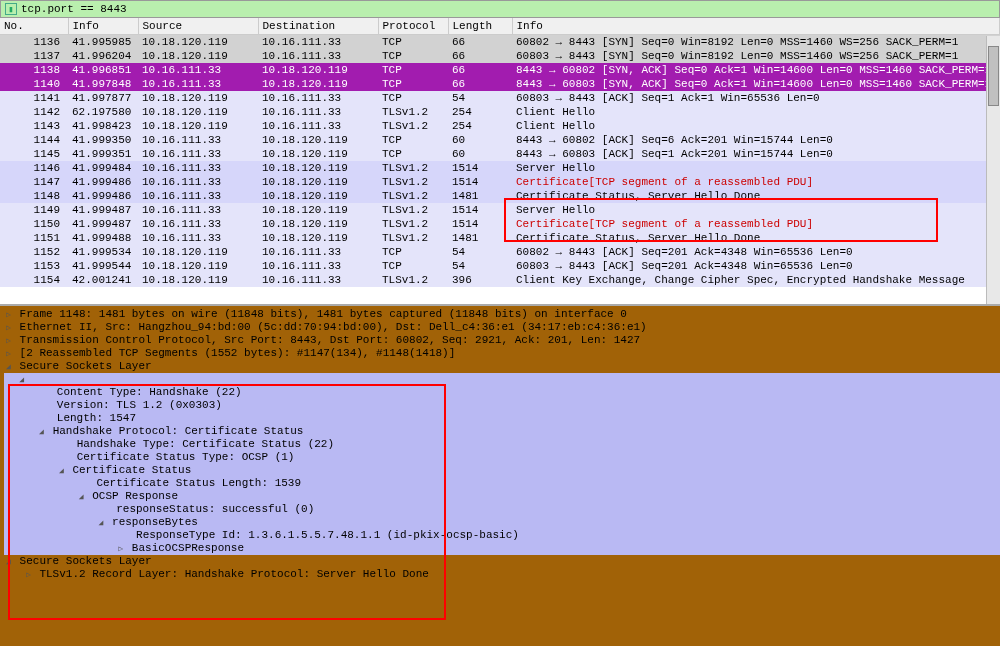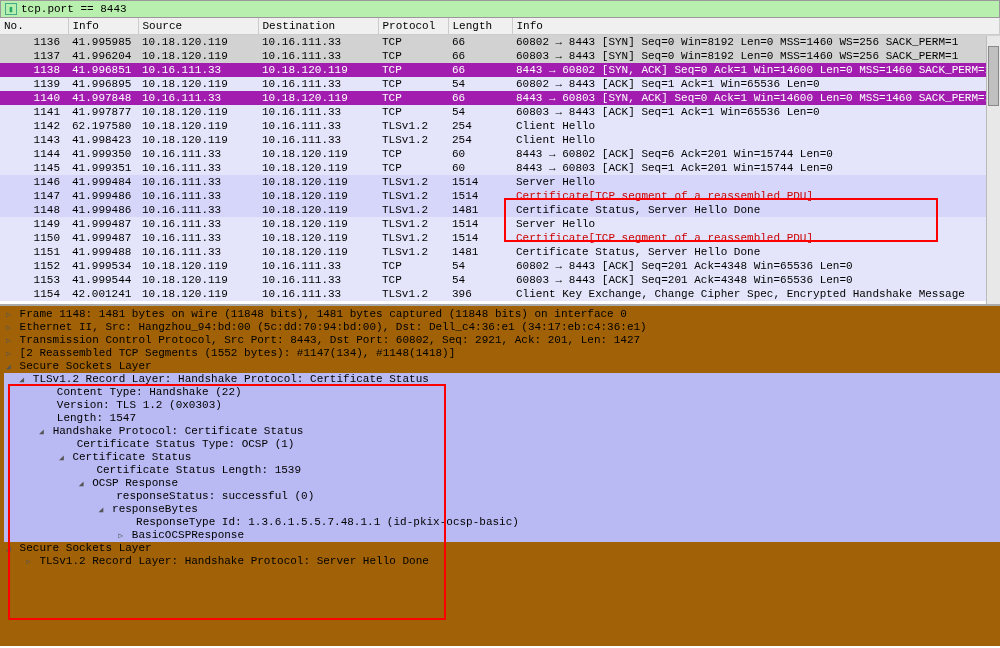--- a/index.html
+++ b/index.html
@@ -78,29 +78,20 @@
         </tr>
         <tr class="rw bg-gray2">
           <td>1138</td>
           <td>41.996851</td>
           <td>10.16.111.33</td>
           <td>10.18.120.119</td>
           <td>TCP</td>
           <td>66</td>
           <td>8443 → 60802 [SYN, ACK] Seq=0 Ack=1 Win=14600 Len=0 MSS=1460 SACK_PERM=1 WS=128</td>
         </tr>
-        <tr class="rw bg-lav">
-          <td>1139</td>
-          <td>41.996895</td>
-          <td>10.18.120.119</td>
-          <td>10.16.111.33</td>
-          <td>TCP</td>
-          <td>54</td>
-          <td>60802 → 8443 [ACK] Seq=1 Ack=1 Win=65536 Len=0</td>
-        </tr>
         <tr class="rw bg-gray2">
           <td>1140</td>
           <td>41.997848</td>
           <td>10.16.111.33</td>
           <td>10.18.120.119</td>
           <td>TCP</td>
           <td>66</td>
           <td>8443 → 60803 [SYN, ACK] Seq=0 Ack=1 Win=14600 Len=0 MSS=1460 SACK_PERM=1 WS=128</td>
         </tr>
         <tr class="rw bg-lav">
@@ -236,25 +227,26 @@
       <div class="thumb" style="top:10px;height:60px;"></div>
     </div>
 </div>
 
 <div class="detail-pane">
 <div class="dl"><span class="tri closed"></span> <span>Frame 1148: 1481 bytes on wire (11848 bits), 1481 bytes captured (11848 bits) on interface 0</span></div>
 <div class="dl"><span class="tri closed"></span> <span>Ethernet II, Src: Hangzhou_94:bd:00 (5c:dd:70:94:bd:00), Dst: Dell_c4:36:e1 (34:17:eb:c4:36:e1)</span></div>
 <div class="dl"><span class="tri closed"></span> <span>Transmission Control Protocol, Src Port: 8443, Dst Port: 60802, Seq: 2921, Ack: 201, Len: 1427</span></div>
 <div class="dl"><span class="tri closed"></span> <span>[2 Reassembled TCP Segments (1552 bytes): #1147(134), #1148(1418)]</span></div>
 <div class="dl"><span class="tri open"></span> <span>Secure Sockets Layer</span></div>
-<div class="dl hl">  <span class="tri open"></span> <span>TLSv1.2 Record Layer: Handshake Protocol: Certificate Status</span></div>
+<div class="dl hl">  <span class="tri open"></span> </div>
 <div class="dl hl">        <span>Content Type: Handshake (22)</span></div>
 <div class="dl hl">        <span>Version: TLS 1.2 (0x0303)</span></div>
 <div class="dl hl">        <span>Length: 1547</span></div>
 <div class="dl hl">     <span class="tri open"></span> <span>Handshake Protocol: Certificate Status</span></div>
+<div class="dl hl">           <span>Handshake Type: Certificate Status (22)</span></div>
 <div class="dl hl">           <span>Certificate Status Type: OCSP (1)</span></div>
 <div class="dl hl">        <span class="tri open"></span> <span>Certificate Status</span></div>
 <div class="dl hl">              <span>Certificate Status Length: 1539</span></div>
 <div class="dl hl">           <span class="tri open"></span> <span>OCSP Response</span></div>
 <div class="dl hl">                 <span>responseStatus: successful (0)</span></div>
 <div class="dl hl">              <span class="tri open"></span> <span>responseBytes</span></div>
 <div class="dl hl">                    <span>ResponseType Id: 1.3.6.1.5.5.7.48.1.1 (id-pkix-ocsp-basic)</span></div>
 <div class="dl hl">                 <span class="tri closed"></span> <span>BasicOCSPResponse</span></div>
 <div class="dl"><span class="tri open"></span> <span>Secure Sockets Layer</span></div>
 <div class="dl">   <span class="tri closed"></span> <span>TLSv1.2 Record Layer: Handshake Protocol: Server Hello Done</span></div>

